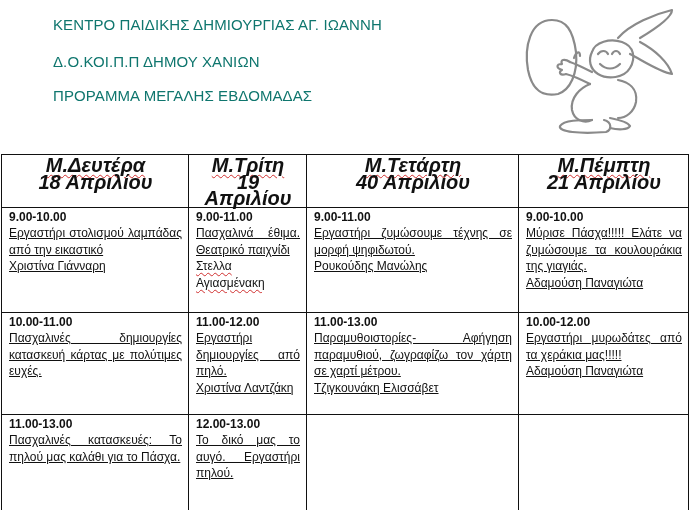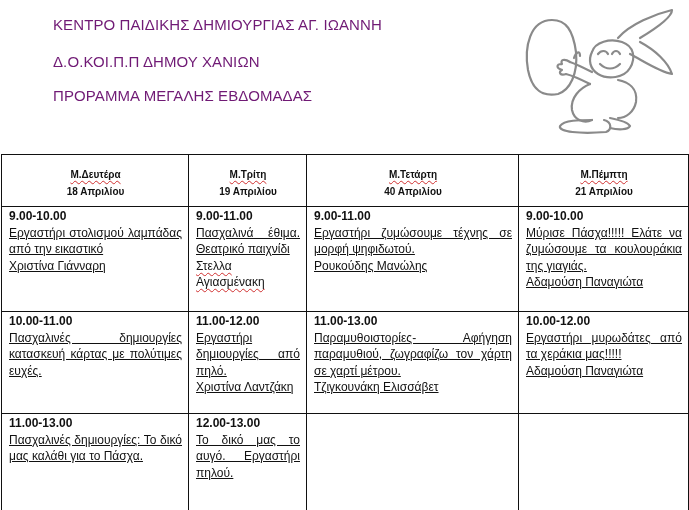--- a/index.html
+++ b/index.html
@@ -2,39 +2,39 @@
 <html><head>
   <meta charset="utf-8">
   <style>
     html, body { margin: 0; padding: 0; background: #ffffff; }
     body {
       width: 689px; height: 510px; position: relative; overflow: hidden;
       font-family: "Liberation Sans", sans-serif; color: #111111;
     }
     .header-line {
       position: absolute; left: 53px; font-size: 15px; letter-spacing: 0.1px;
-      color: #701a75; white-space: nowrap;
+      color: #0f766e; white-space: nowrap;
     }
     #h1 { top: 16px; }
     #h2 { top: 53px; }
     #h3 { top: 87px; }
     .bunny { position: absolute; left: 500px; top: 2px; width: 185px; height: 135px; }
 
     table.schedule {
       position: absolute; left: 1px; top: 154px;
       border-collapse: collapse; table-layout: fixed;
       width: 687px;
     }
     table.schedule td, table.schedule th {
       border: 1.5px solid #111111; vertical-align: top;
       padding: 1px 6px 0 7px; font-size: 12px; line-height: 16.5px;
     }
     table.schedule th {
-      font-weight: bold; text-align: center; height: 39px;
-      padding-top: 12px; font-size: 10px;
+      font-weight: bold; font-style: italic; text-align: center; height: 39px;
+      padding-top: 2px; font-size: 20px;
     }
     .day-name { text-decoration: underline; display: block; }
     .time { font-weight: bold; display: block; }
     .desc { display: block; text-align: justify; text-decoration: underline; }
     .spell { text-decoration: underline wavy #d03030; text-decoration-thickness: 1px; text-underline-offset: 2px; }
     tr.r1 td { height: 103px; }
     tr.r2 td { height: 100px; }
     tr.r3 td { height: 99px; }
   </style>
 </head>
@@ -119,21 +119,21 @@
         </td>
     <td>
           <span class="time">10.00-12.00</span>
           <span class="desc">Εργαστήρι μυρωδάτες από τα χεράκια μας!!!!!</span>
           <span class="desc">Αδαμούση Παναγιώτα</span>
         </td>
   </tr>
   <tr class="r3">
     <td>
           <span class="time">11.00-13.00</span>
-          <span class="desc">Πασχαλινές δημιουργίες: Το δικό μας καλάθι για το Πάσχα.</span>
+          <span class="desc">Πασχαλινές κατασκευές: Το πηλού μας καλάθι για το Πάσχα.</span>
         </td>
     <td>
           <span class="time">12.00-13.00</span>
           <span class="desc">Το δικό μας το αυγό. Εργαστήρι πηλού.</span>
         </td>
     <td></td>
     <td></td>
   </tr>
 </tbody>
   </table>

